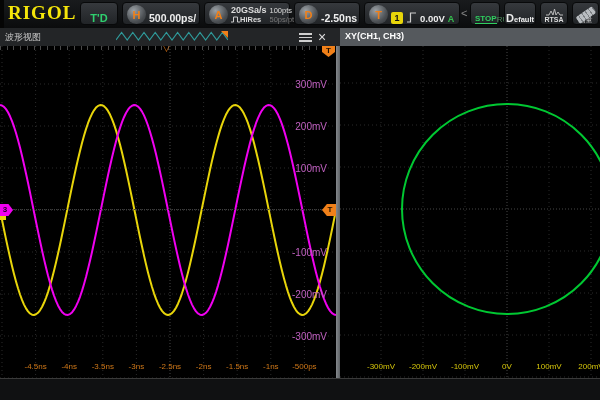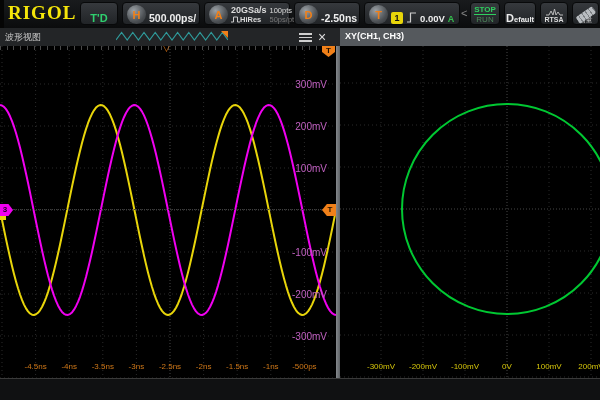--- a/index.html
+++ b/index.html
@@ -12,21 +12,21 @@
   .btn{position:absolute;top:2px;height:23px;background:linear-gradient(#36393d,#212427);border:1px solid #08090a;border-radius:4px;box-sizing:border-box;display:flex;align-items:flex-end;gap:3px;padding:0 4px;color:#ddd;}
   .knob{width:19px;height:19px;border-radius:50%;background:radial-gradient(circle at 35% 30%,#9aa0a5,#4a4e52 62%,#2e3235);color:#f08019;font-weight:bold;font-size:11px;display:flex;align-items:center;justify-content:center;flex:0 0 auto;}
   .bigtxt{font-size:10.5px;font-weight:bold;color:#eee;white-space:nowrap;}
   .greentxt{color:#2fd06f;font-weight:bold;font-size:11px;}
   .col{display:flex;flex-direction:column;justify-content:center;line-height:9px;}
   .tiny{font-size:7.5px;color:#ddd;white-space:nowrap;}
   .tinydim{font-size:7.5px;color:#777;white-space:nowrap;}
   .trigsrc{width:12px;height:12px;background:#e8d50a;color:#111;font-size:9px;font-weight:bold;border-radius:2px;display:flex;align-items:center;justify-content:center;}
   .amode{color:#35c04f;font-weight:bold;font-size:9px;}
   .collapse{position:absolute;left:457px;top:7px;color:#888;font-size:11px;}
-  .stopcol{display:flex;flex-direction:column;align-items:center;line-height:9px;width:100%;}
+  .stopcol{display:flex;flex-direction:row;align-items:center;line-height:9px;width:100%;}
   .stoptxt{font-size:8px;font-weight:bold;color:#2fcf5f;border-bottom:1px solid #2fcf5f;}
   .runtxt{font-size:8px;color:#4f8a5d;}
   .deftxt{color:#eee;font-size:7.5px;font-weight:bold;}
   .deftxt b{font-size:11px;}
   .iconcol{display:flex;flex-direction:column;align-items:center;line-height:8px;width:100%;}
   .rtsatxt{font-size:7px;color:#ddd;font-weight:bold;}
   .ruler{width:20px;height:8px;border-radius:2px;transform:rotate(-35deg);background:repeating-linear-gradient(90deg,#b8bcc0 0 3px,#7d8185 3px 4px);margin-top:-2px;}
   .measuretxt{font-size:7px;color:#ddd;margin-top:-3px;}
 
   

